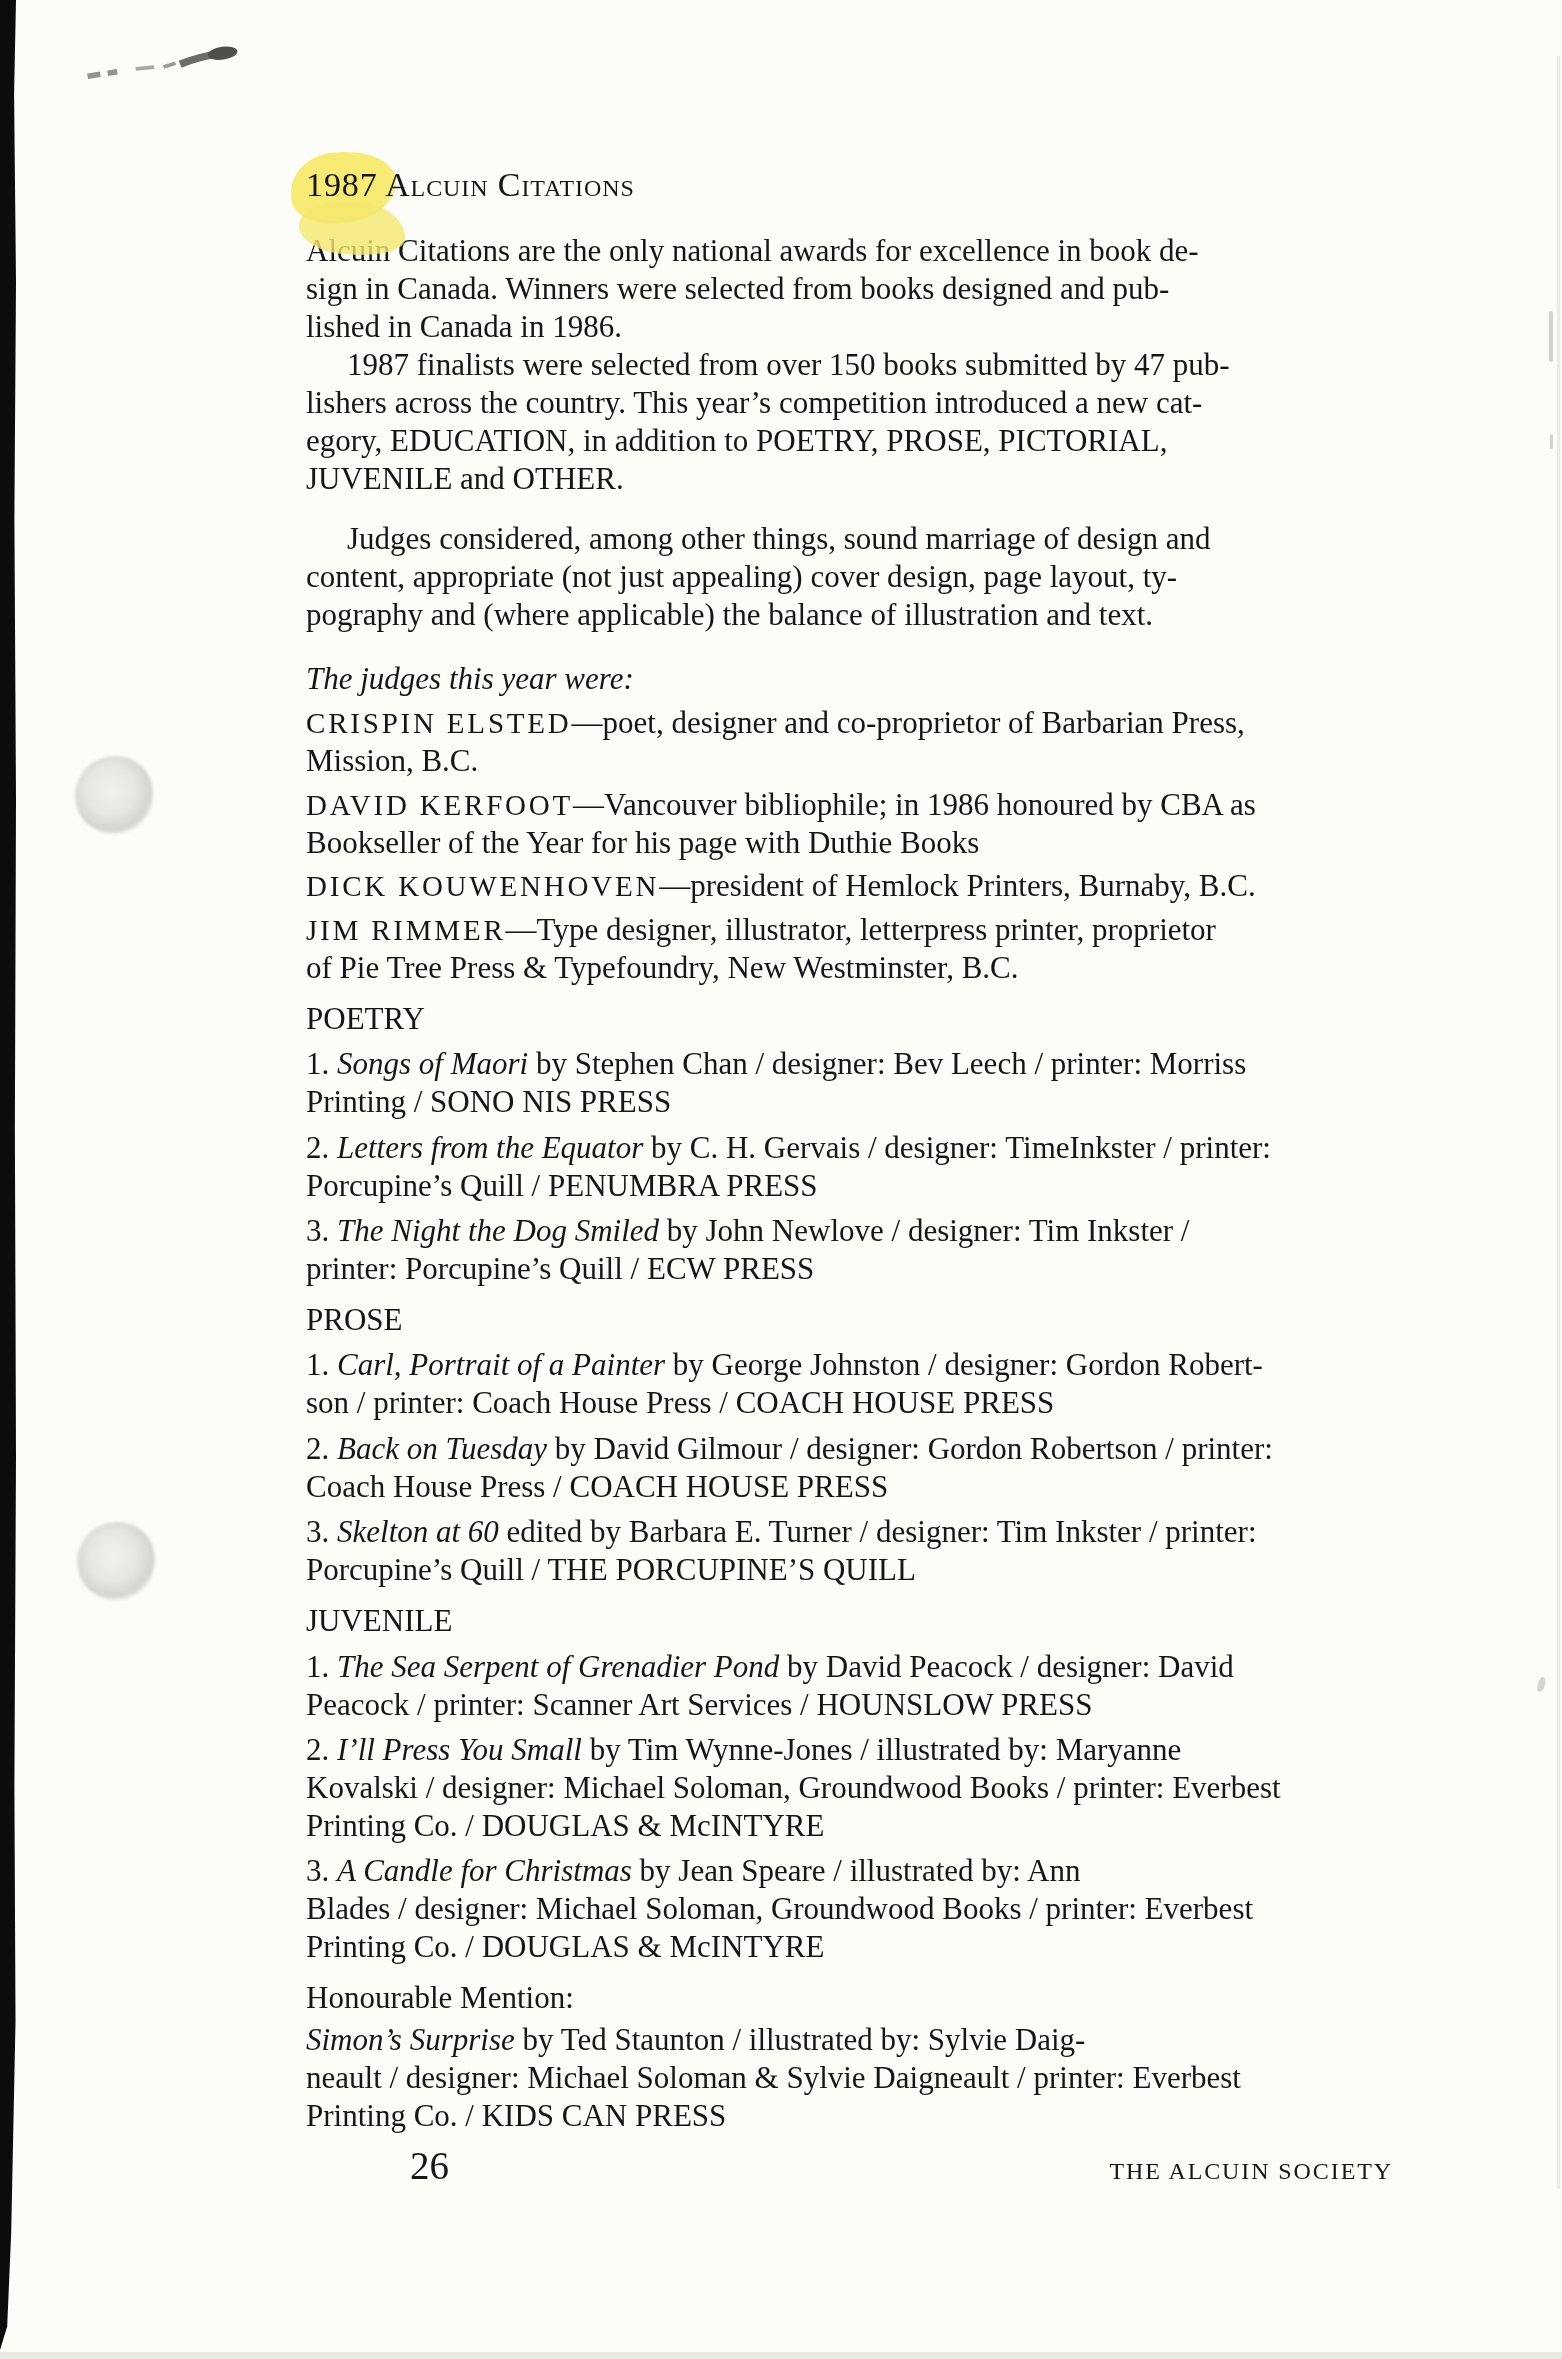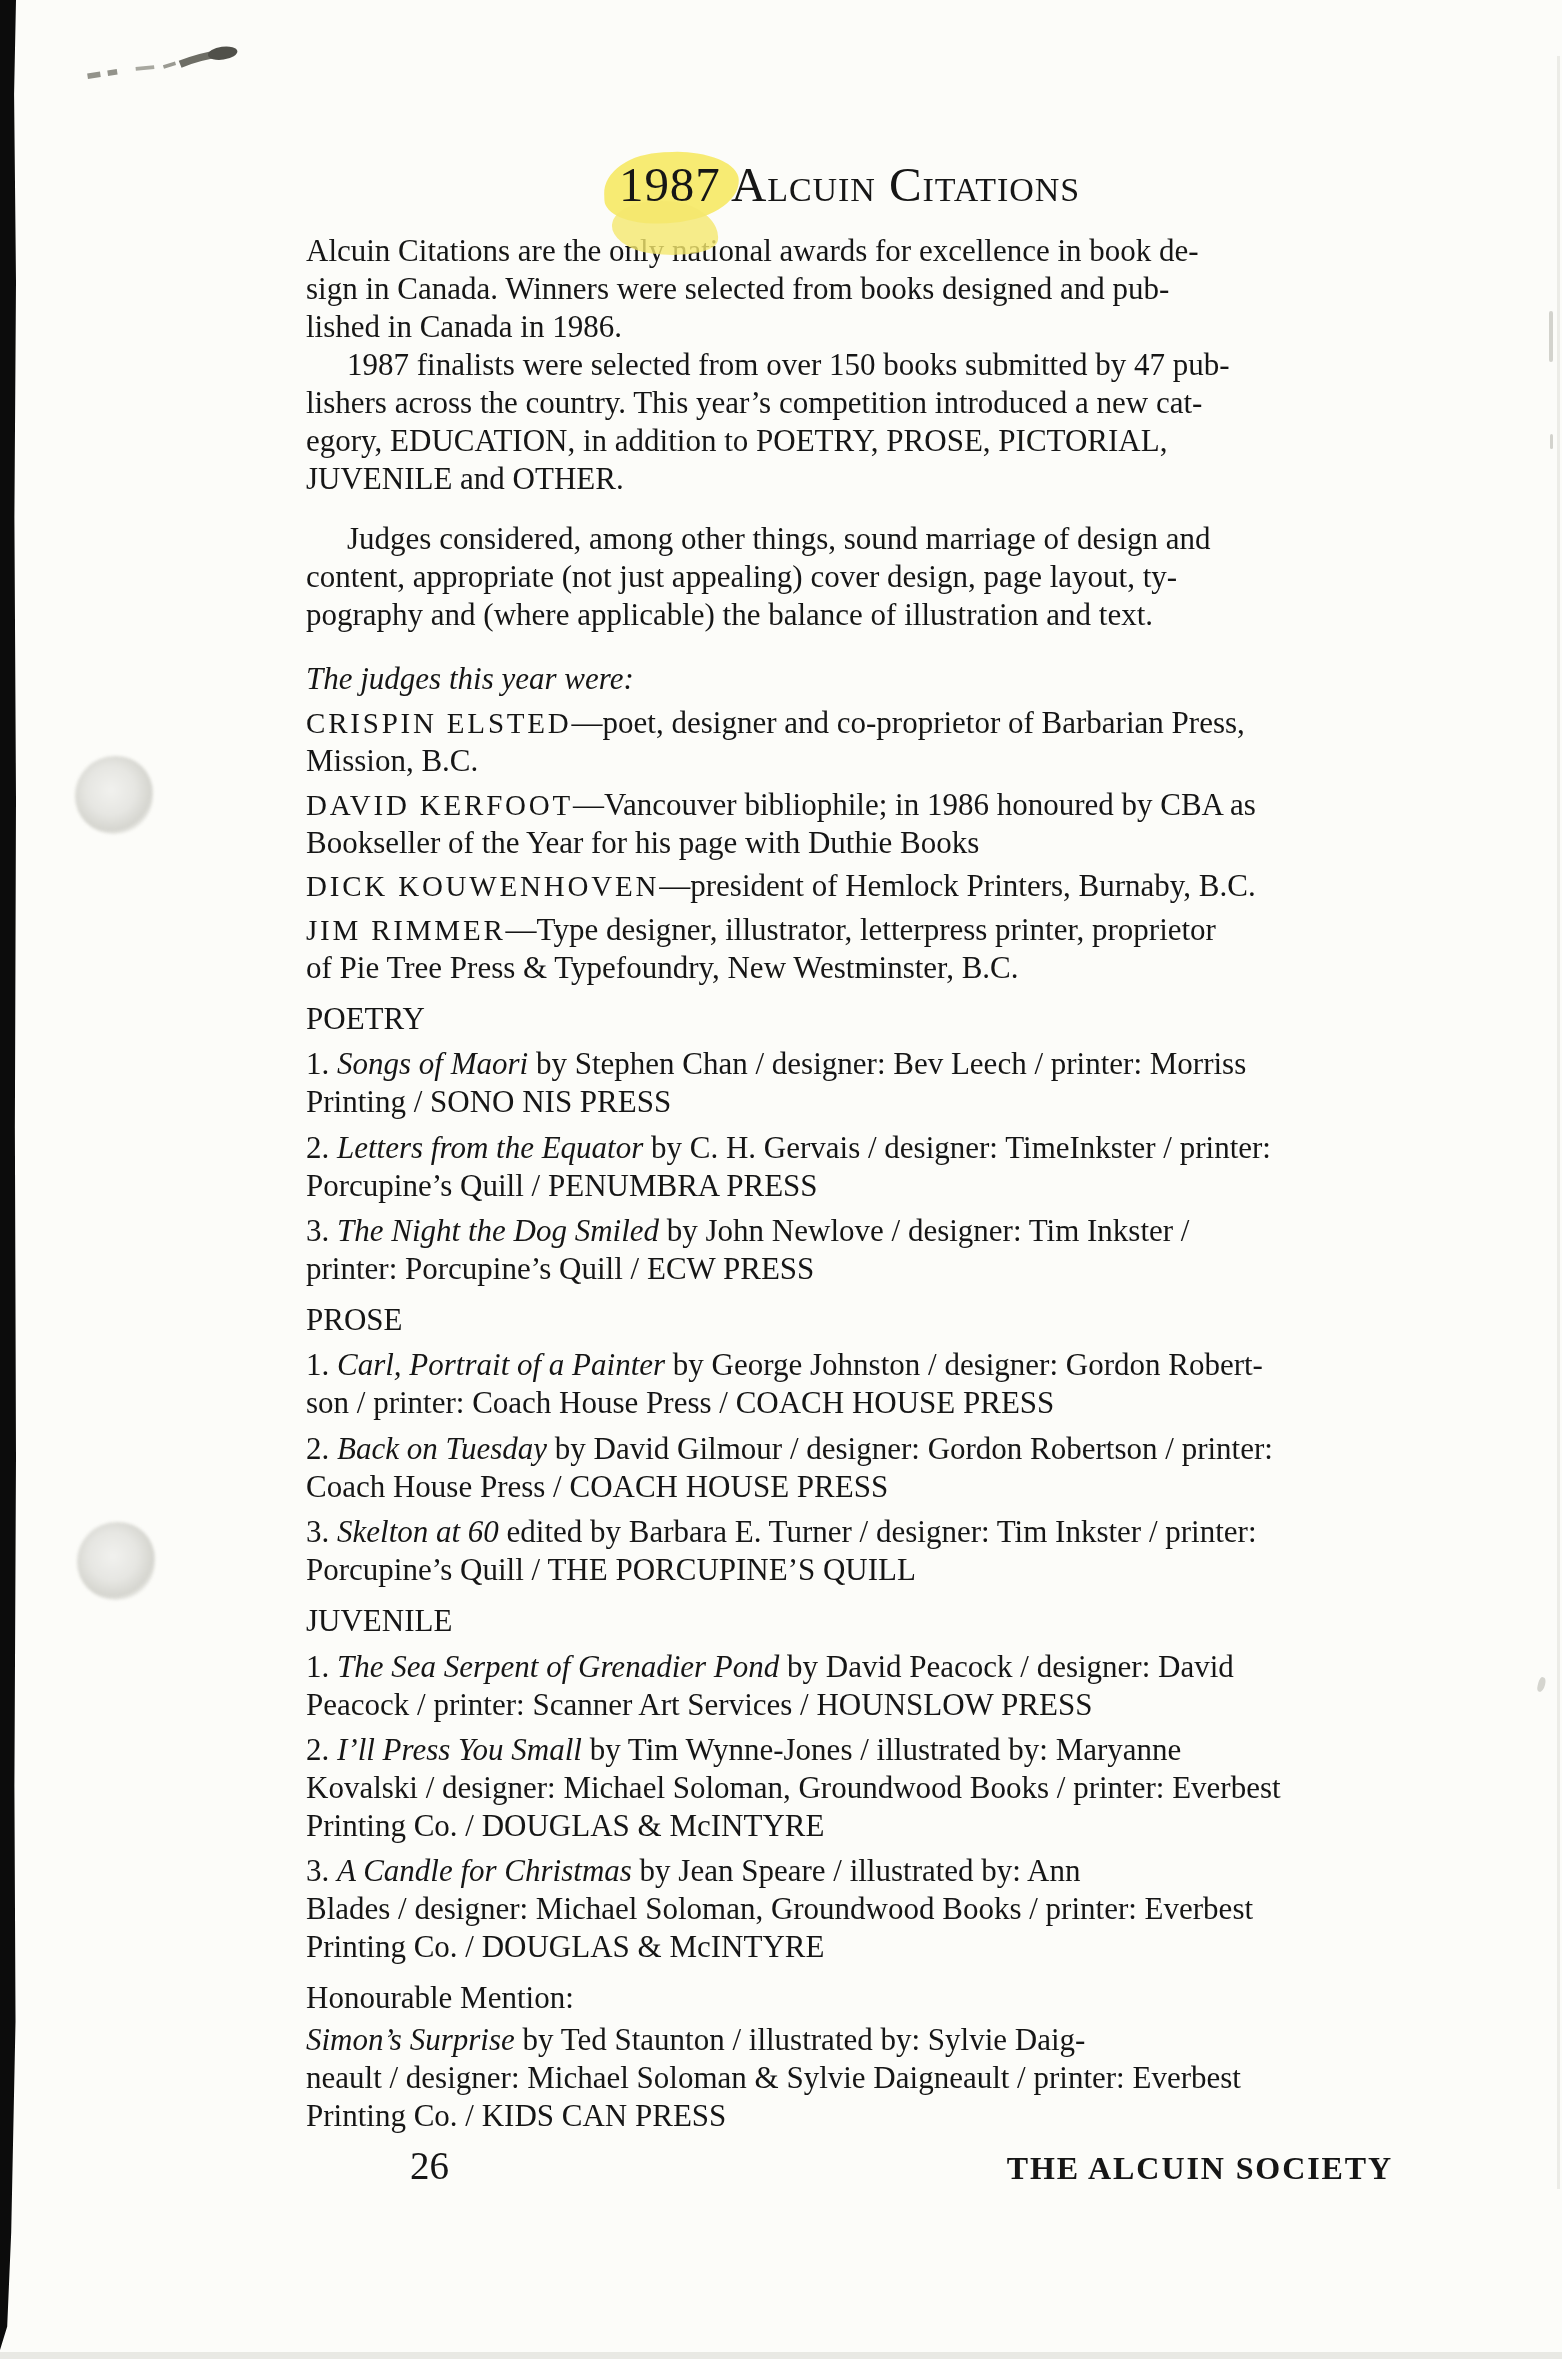--- a/index.html
+++ b/index.html
@@ -20,22 +20,22 @@
   .tick2 { position:absolute; left:1550px; top:434px; width:2.8px; height:15px; background:#c2c2bb; opacity:.7; border-radius:1.9px; }
   .comma { position:absolute; left:1538px; top:1677px; width:6.5px; height:15px; background:#b5b5ad; opacity:.55; border-radius:50% 50% 60% 40%; transform:rotate(14deg); }
   .punch { position:absolute; width:78px; height:78px; border-radius:52% 48% 50% 50%; filter:blur(1.4px);
     background:radial-gradient(circle at 46% 44%, #f1f1ee 0%, #e6e6e2 40%, #d5d5cf 66%, rgba(210,210,204,0) 78%); }
   .punch1 { left:75px; top:756px; }
   .punch2 { left:77px; top:1522px; }
   .scribble { position:absolute; left:82px; top:39px; }
   
   .content { position:absolute; left:306px; top:158px; width:1087px; }
   .title {
-    position:relative; z-index:0; margin:0 0 20.4px 0; text-align:center;
-    font-size:49px; line-height:54px; font-weight:normal; font-variant:small-caps; letter-spacing:0.9px;
+    position:relative; z-index:0; margin:0 0 20.4px 0; text-align:left;
+    font-size:34px; line-height:54px; font-weight:normal; font-variant:small-caps; letter-spacing:0.9px;
   }
   .hl { position:relative; display:inline-block; }
   .hl::before {
     content:""; position:absolute; left:-15px; right:-18.6px; top:-5.6px; bottom:-11px; z-index:-1;
     background:#f6e85c; opacity:.85; border-radius:48% 52% 58% 42% / 60% 46% 62% 38%; transform:rotate(-2deg);
   }
   .hl::after {
     content:""; position:absolute; left:-7.4px; bottom:-43px; width:107px; height:54px; z-index:-1;
     background:#f4e76e; opacity:.8; border-radius:55% 45% 60% 40% / 55% 60% 40% 45%; transform:rotate(7deg);
   }
@@ -49,21 +49,21 @@
   .shead { margin-top:13px; }
   .entry { margin-top:7.4px; }
   .it { font-style:italic; }
   .hmhead { margin-top:13px; }
   .hment { margin-top:3.7px; }
   .footer {
     position:absolute; left:306px; top:2143px; width:1087px;
     display:flex; justify-content:space-between; align-items:baseline;
   }
   .pagenum { font-size:39px; margin-left:104px; }
-  .publisher { font-size:32px; font-weight:bold; letter-spacing:1.9px; }
+  .publisher { font-size:24px; font-weight:normal; letter-spacing:1.9px; }
 </style>
 </head>
 <body>
 
 <div class="page">
 
   <div class="spine"></div>
   <div class="bottomband"></div>
   <div class="edgeline"></div>
   <div class="tick1"></div>

